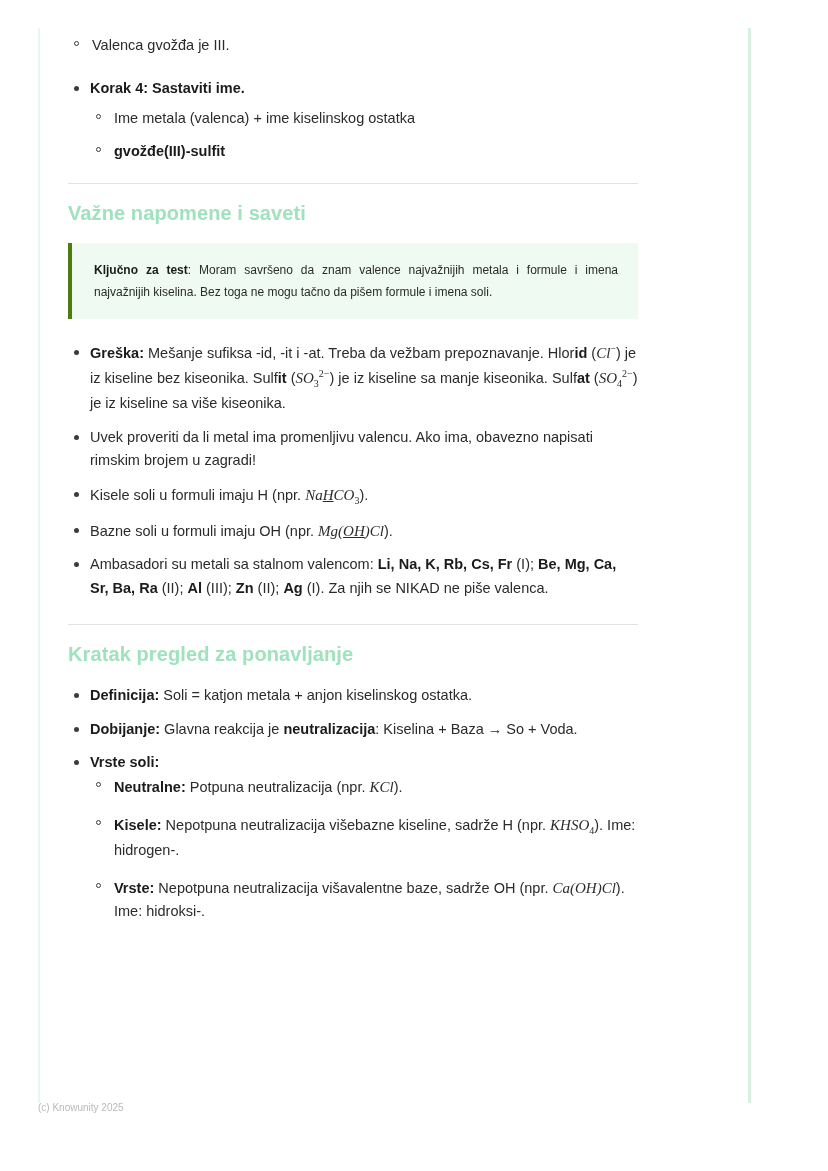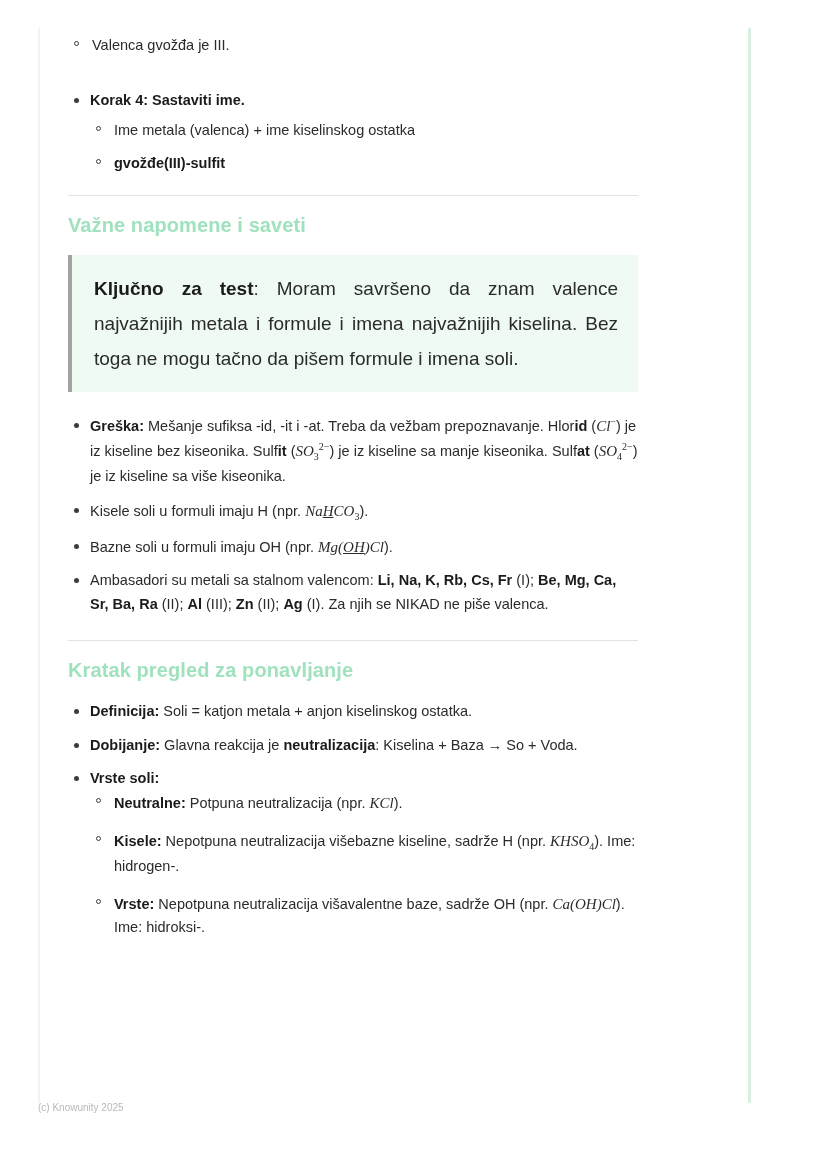--- a/index.html
+++ b/index.html
@@ -115,24 +115,24 @@
   h2.section {
     font-size: 20px;
     font-weight: bold;
     color: #9fe2bd;
     margin: 0 0 18px 0;
     letter-spacing: 0.1px;
   }
 
   .callout {
     background: #eefaf2;
-    border-left: 4px solid #a3a3a3;
+    border-left: 4px solid #4d7c0f;
     padding: 16px 20px 16px 22px;
     margin: 13px 0 22px 0;
-    font-size: 19px;
+    font-size: 12px;
     line-height: 1.85;
     color: #2b2b2b;
     text-align: justify;
     box-sizing: border-box;
   }
 
   .mathi {
     font-family: "Liberation Serif", serif;
     font-style: italic;
     font-size: 15px;
@@ -164,21 +164,21 @@
   <div class="edge-right"></div>
 
   <div class="content">
 
     <ul class="lvl2" style="margin-top:0">
       <li>
         <span>Valenca gvožđa je III.</span>
       </li>
     </ul>
 
-    <ul class="lvl1" style="margin-top:32px">
+    <ul class="lvl1" style="margin-top:20px">
       <li>
         <b>Korak 4: Sastaviti ime.</b>
         <ul class="lvl2">
           <li>
             <span>Ime metala (valenca) + ime kiselinskog ostatka</span>
           </li>
           <li>
             <b>gvožđe(III)-sulfit</b>
           </li>
         </ul>
@@ -189,20 +189,23 @@
 
     <h2 class="section">Važne napomene i saveti</h2>
 
     <div class="callout">
       <b>Ključno za test</b><span>: Moram savršeno da znam valence najvažnijih metala i formule i imena najvažnijih kiselina. Bez toga ne mogu tačno da pišem formule i imena soli.</span>
     </div>
 
     <ul class="lvl1">
       <li>
         <b>Greška:</b><span> Mešanje sufiksa -id, -it i -at. Treba da vežbam prepoznavanje. Hlor</span><b>id</b><span> (</span><span class="mathi"><span>Cl</span><sup>−</sup></span><span>) je iz kiseline bez kiseonika. Sulf</span><b>it</b><span> (</span><span class="mathi"><span>SO</span><sub>3</sub><sup>2−</sup></span><span>) je iz kiseline sa manje kiseonika. Sulf</span><b>at</b><span> (</span><span class="mathi"><span>SO</span><sub>4</sub><sup>2−</sup></span><span>) je iz kiseline sa više kiseonika.</span>
+      </li>
+      <li>
+        <span>Uvek proveriti da li metal ima promenljivu valencu. Ako ima, obavezno napisati rimskim brojem u zagradi!</span>
       </li>
       <li>
         <span>Kisele soli u formuli imaju H (npr. </span><span class="mathi"><span>Na</span><span class="mathu">H</span><span>CO</span><sub>3</sub></span><span>).</span>
       </li>
       <li>
         <span>Bazne soli u formuli imaju OH (npr. </span><span class="mathi"><span>Mg(</span><span class="mathu">OH</span><span>)Cl</span></span><span>).</span>
       </li>
       <li>
         <span>Ambasadori su metali sa stalnom valencom: </span><b>Li, Na, K, Rb, Cs, Fr</b><span> (I); </span><b>Be, Mg, Ca, Sr, Ba, Ra</b><span> (II); </span><b>Al</b><span> (III); </span><b>Zn</b><span> (II); </span><b>Ag</b><span> (I). Za njih se NIKAD ne piše valenca.</span>
       </li>

